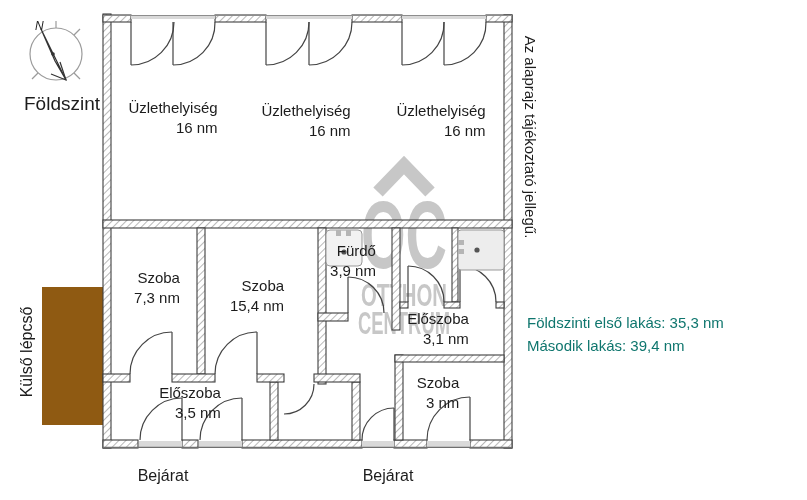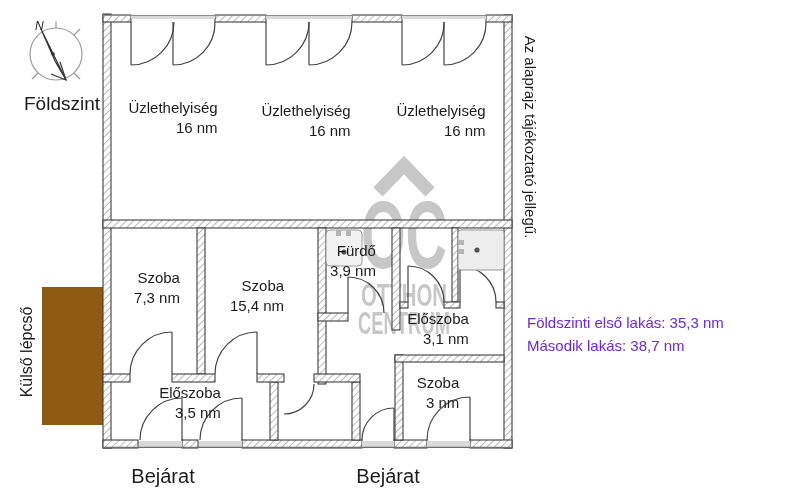--- a/index.html
+++ b/index.html
@@ -2,27 +2,27 @@
 <html><head>
 <meta charset="utf-8">
 <style>
   html,body{margin:0;padding:0;background:#fff;}
   .canvas{position:relative;width:807px;height:500px;background:#fff;overflow:hidden;
           font-family:"Liberation Sans","DejaVu Sans",sans-serif;color:#1c1c1c;}
   svg{position:absolute;left:0;top:0;}
   .lbl{position:absolute;transform:translate(-50%,-50%);text-align:right;
        font-size:15px;line-height:1.32;white-space:nowrap;}
   .ln{display:block;}
-  .entrance{position:absolute;transform:translate(-50%,-50%);font-size:20px;white-space:nowrap;}
+  .entrance{position:absolute;transform:translate(-50%,-50%);font-size:16px;white-space:nowrap;}
   .floor-title{position:absolute;left:24px;top:93px;font-size:19px;}
   .v-left{position:absolute;left:27px;top:352px;transform:translate(-50%,-50%) rotate(-90deg);
           font-size:16px;white-space:nowrap;}
   .v-right{position:absolute;left:530px;top:137px;transform:translate(-50%,-50%) rotate(90deg);
            font-size:15px;white-space:nowrap;}
-  .summary{position:absolute;left:527px;top:311px;font-size:15px;line-height:23px;color:#6d28d9;}
+  .summary{position:absolute;left:527px;top:311px;font-size:15px;line-height:23px;color:#0f766e;}
 </style>
 </head>
 <body>
 
 <div class="canvas">
 
   <svg width="807" height="500" viewBox="0 0 807 500">
     <defs>
       <pattern id="hatch" patternUnits="userSpaceOnUse" width="5" height="5" patternTransform="rotate(45)">
         <rect width="5" height="5" fill="#ffffff"></rect>
@@ -159,21 +159,21 @@
   </svg>
 
   <div class="floor-title">Földszint</div>
 
   <div class="v-left">Külső lépcső</div>
 
   <div class="v-right">Az alaprajz tájékoztató jellegű.</div>
 
   <div class="summary">
     <div>Földszinti első lakás: 35,3 nm</div>
-    <div>Második lakás: 38,7 nm</div>
+    <div>Második lakás: 39,4 nm</div>
   </div>
 
   <div class="lbl" style="left:173px;top:118px">
     <span class="ln">Üzlethelyiség</span>
     <span class="ln">16 nm</span>
   </div>
   <div class="lbl" style="left:306px;top:121px">
     <span class="ln">Üzlethelyiség</span>
     <span class="ln">16 nm</span>
   </div>

